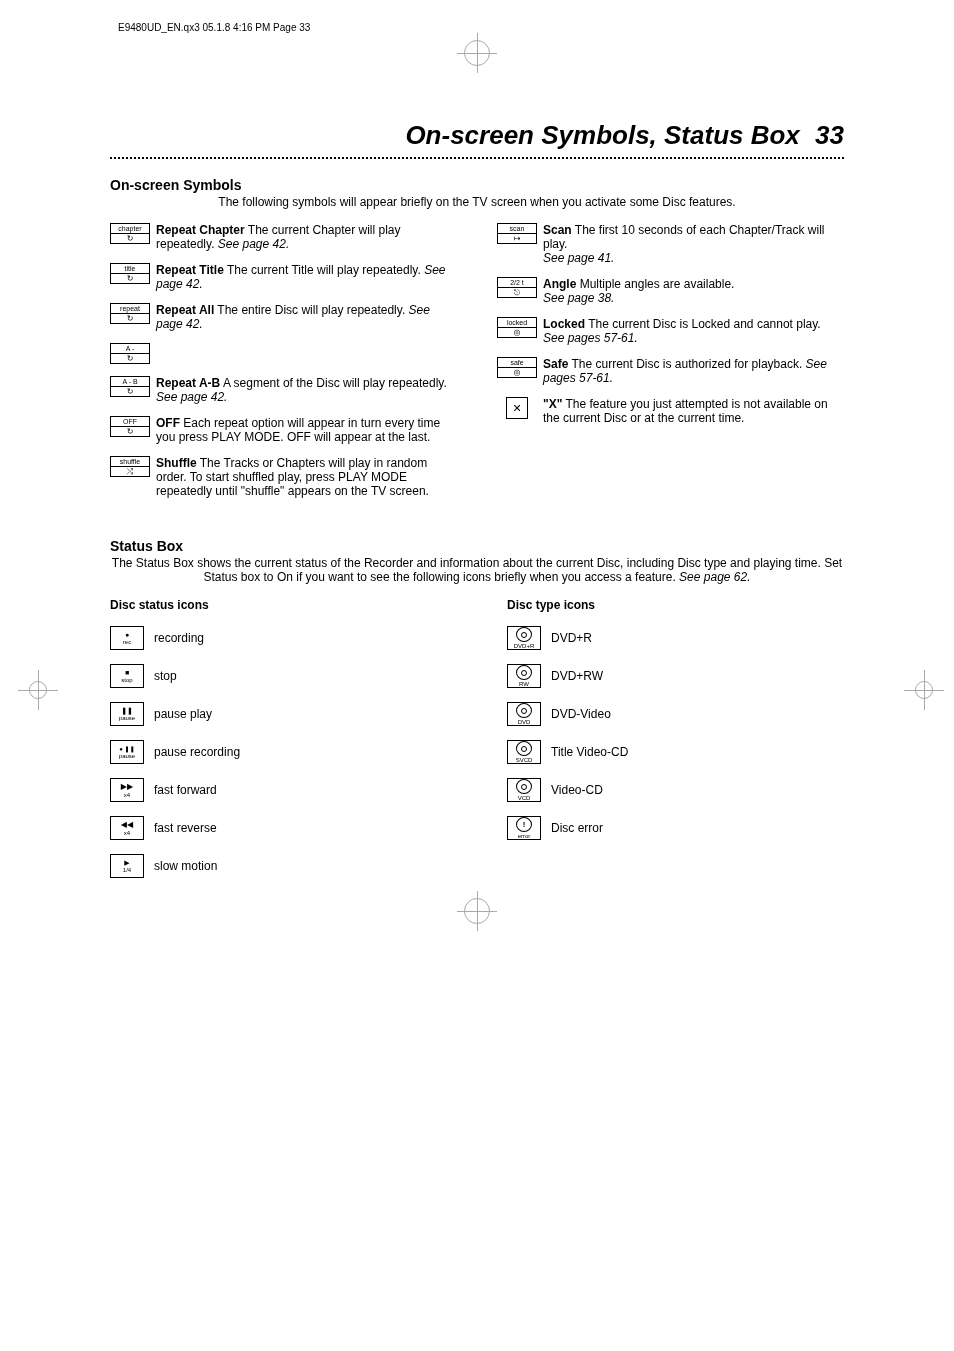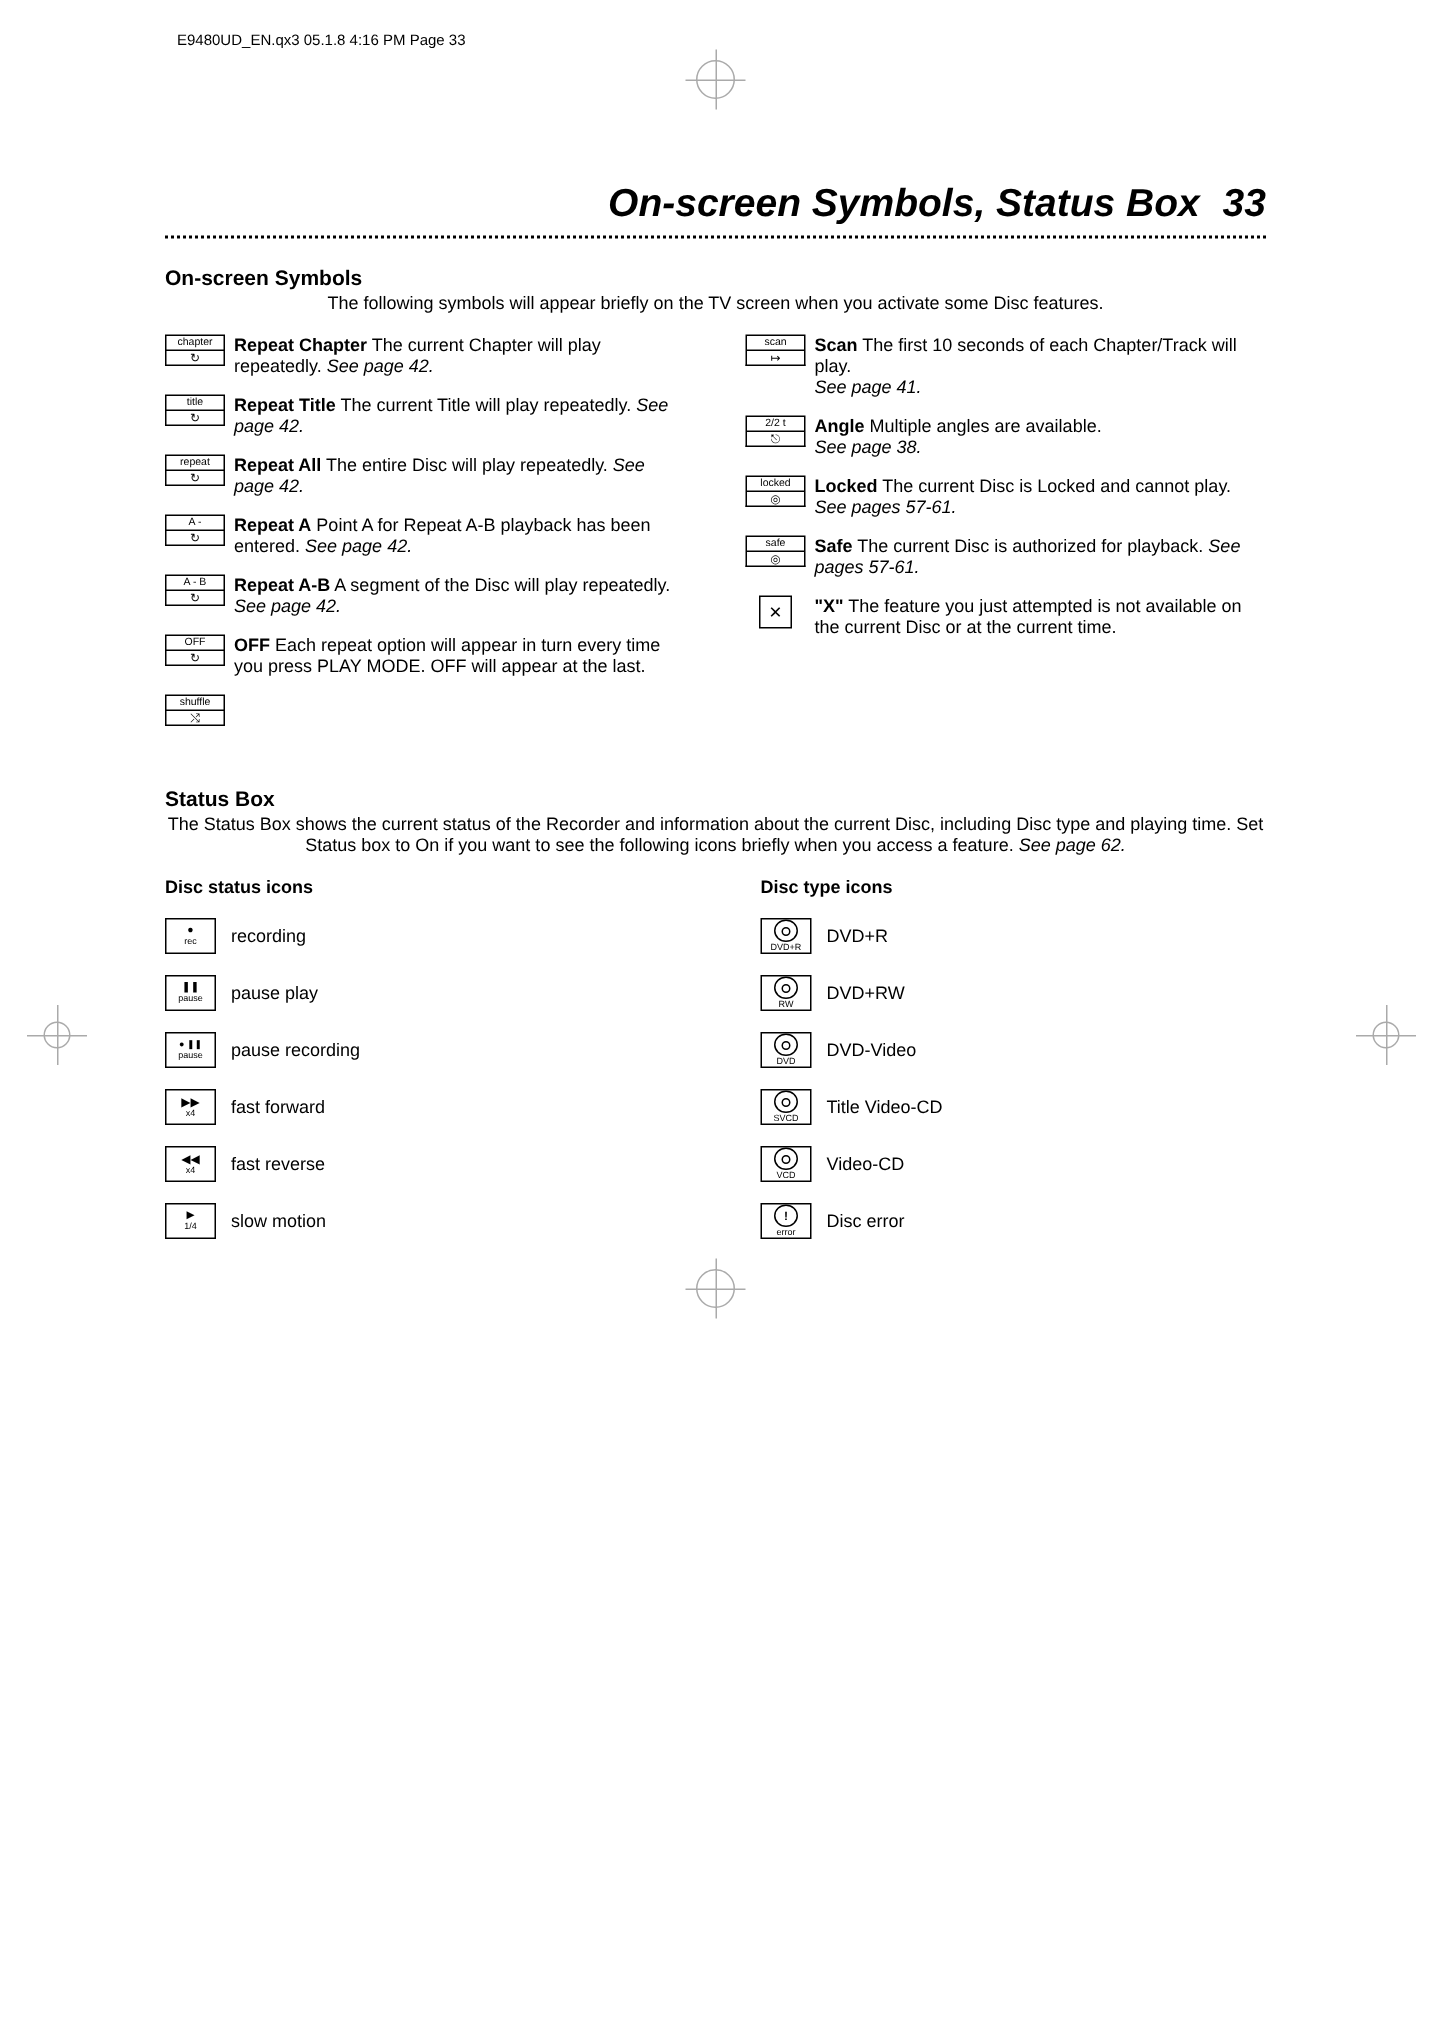--- a/index.html
+++ b/index.html
@@ -226,41 +226,41 @@
           <div class="ibox">repeat</div>
           <div class="ibox-lower">↻</div>
         </div>
         <div class="symbol-text"><span class="term">Repeat All</span><span> The entire Disc will play repeatedly. </span><span class="ref">See page 42.</span></div>
       </div>
       <div class="symbol-row">
         <div class="icon-box">
           <div class="ibox">A -</div>
           <div class="ibox-lower">↻</div>
         </div>
-        <div class="symbol-text"><span class="term">Repeat A</span><span>  Point A for Repeat A-B playback has been entered. </span><span class="ref">See page 42.</span></div>
       </div>
       <div class="symbol-row">
         <div class="icon-box">
           <div class="ibox">A - B</div>
           <div class="ibox-lower">↻</div>
         </div>
         <div class="symbol-text"><span class="term">Repeat A-B</span><span> A segment of the Disc will play repeatedly. </span><span class="ref">See page 42.</span></div>
       </div>
       <div class="symbol-row">
         <div class="icon-box">
           <div class="ibox">OFF</div>
           <div class="ibox-lower">↻</div>
         </div>
         <div class="symbol-text"><span class="term">OFF</span><span> Each repeat option will appear in turn every time you press PLAY MODE. OFF will appear at the last.</span></div>
       </div>
       <div class="symbol-row">
         <div class="icon-box">
           <div class="ibox">shuffle</div>
           <div class="ibox-lower">⤭</div>
         </div>
+        <div class="symbol-text"><span class="term">Shuffle</span><span> The Tracks or Chapters will play in random order.  To start shuffled play, press PLAY MODE repeatedly until "shuffle" appears on the TV screen.</span></div>
       </div>
     </div>
 
     <div class="col">
       <div class="symbol-row">
         <div class="icon-box">
           <div class="ibox">scan</div>
           <div class="ibox-lower">↦</div>
         </div>
         <div class="symbol-text"><span class="term">Scan</span><span> The first 10 seconds of each Chapter/Track will play. </span><br><span class="ref">See page 41.</span></div>
@@ -307,20 +307,27 @@
 
         <div class="icon-row">
           <div class="small-box">
               <span class="sym" style="font-size:7px">●</span>
               <span class="lbl">rec</span>
             </div>
           <span>recording</span>
         </div>
         <div class="icon-row">
           <div class="small-box">
+              <span class="sym" style="font-size:7px">■</span>
+              <span class="lbl">stop</span>
+            </div>
+          <span>stop</span>
+        </div>
+        <div class="icon-row">
+          <div class="small-box">
               <span class="sym" style="font-size:7px">❚❚</span>
               <span class="lbl">pause</span>
             </div>
           <span>pause play</span>
         </div>
         <div class="icon-row">
           <div class="small-box">
               <span class="sym" style="font-size:6px">● ❚❚</span>
               <span class="lbl">pause</span>
             </div>

